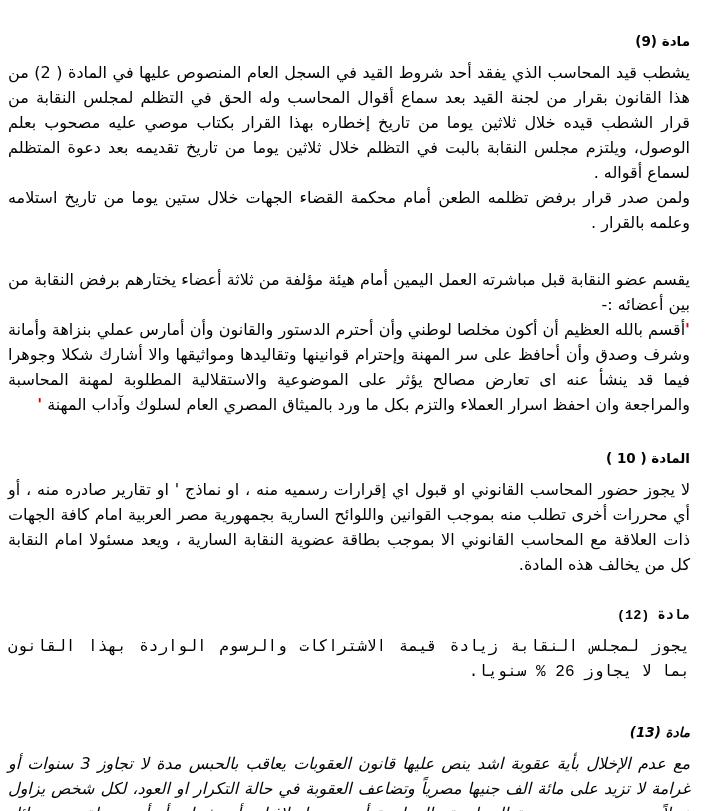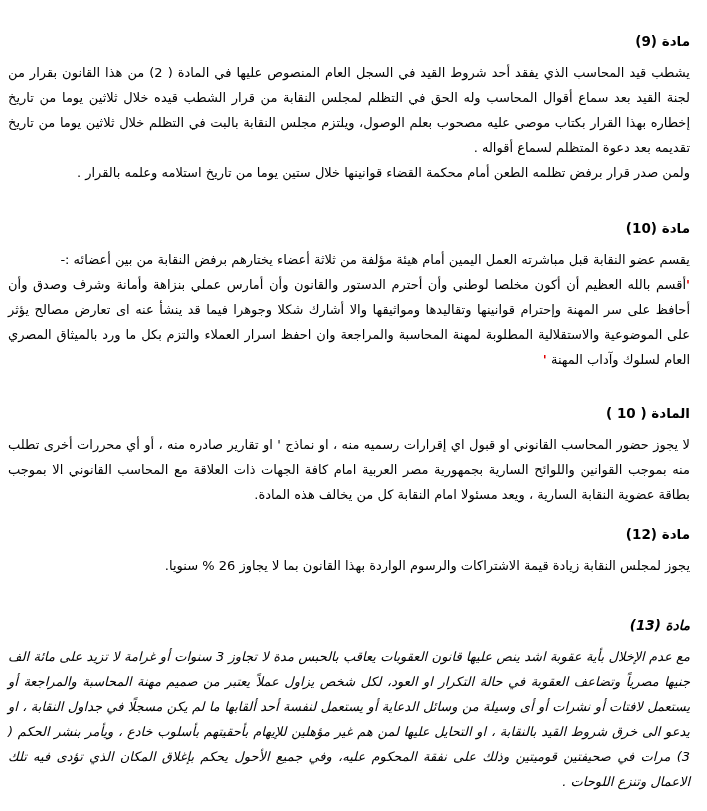--- a/index.html
+++ b/index.html
@@ -16,55 +16,54 @@
   }
   .page {
     direction: rtl;
     box-sizing: border-box;
     width: 707px;
     padding: 30px 17px 0 8px;
   }
   .article { margin: 0; }
   .article + .article { margin-top: 32px; }
   .article.a11 { margin-top: 30px; }
-  .article.a12 { margin-top: 16px; }
+  .article.a12 { margin-top: 28px; font-family: Liberation Mono, monospace; }
   .article.a13 { margin-top: 36px; font-style: italic; }
   .article-title {
     font-size: 13.5px;
     font-weight: bold;
     line-height: 22px;
     margin: 0 0 8px 0;
     text-align: right;
   }
   .body-text {
-    font-size: 13px;
+    font-size: 16px;
     line-height: 25px;
     margin: 0;
     text-align: justify;
     text-justify: inter-word;
   }
   .body-text + .body-text { margin-top: 0; }
   .red-quote {
     color: #e00000;
     font-weight: bold;
   }
 </style>
 </head>
 <body>
 
 <div class="page">
 
   <section class="article a9">
     <h2 class="article-title">مادة (9)</h2>
     <p class="body-text">يشطب قيد المحاسب الذي يفقد أحد شروط القيد في السجل العام المنصوص عليها في المادة (    2) من هذا القانون بقرار من لجنة القيد بعد سماع أقوال المحاسب وله الحق في التظلم لمجلس النقابة من قرار الشطب قيده خلال ثلاثين يوما من تاريخ إخطاره بهذا القرار بكتاب موصي عليه مصحوب بعلم الوصول، ويلتزم مجلس النقابة بالبت في التظلم خلال ثلاثين يوما من تاريخ تقديمه بعد دعوة المتظلم لسماع أقواله .</p>
-    <p class="body-text">ولمن صدر قرار برفض تظلمه الطعن أمام محكمة القضاء قوانينها خلال ستين يوما من تاريخ استلامه وعلمه بالقرار .</p>
+    <p class="body-text">ولمن صدر قرار برفض تظلمه الطعن أمام محكمة القضاء الجهات خلال ستين يوما من تاريخ استلامه وعلمه بالقرار .</p>
   </section>
 
   <section class="article a10">
-    <h2 class="article-title">مادة (10)</h2>
     <p class="body-text">يقسم عضو النقابة قبل مباشرته العمل اليمين أمام هيئة مؤلفة من ثلاثة أعضاء يختارهم برفض النقابة من بين أعضائه :-</p>
     <p class="body-text"><span class="red-quote">'</span><span>أقسم بالله العظيم أن أكون مخلصا لوطني وأن أحترم الدستور والقانون وأن أمارس عملي بنزاهة وأمانة وشرف وصدق وأن أحافظ على سر المهنة وإحترام قوانينها وتقاليدها ومواثيقها والا أشارك شكلا وجوهرا فيما قد ينشأ عنه اى تعارض مصالح يؤثر على الموضوعية والاستقلالية المطلوبة لمهنة المحاسبة والمراجعة وان احفظ اسرار العملاء والتزم بكل ما ورد بالميثاق المصري العام لسلوك وآداب المهنة </span><span class="red-quote">'</span></p>
   </section>
 
   <section class="article a11">
     <h2 class="article-title">المادة ( 10 )</h2>
     <p class="body-text">لا يجوز حضور المحاسب القانوني او قبول اي إقرارات رسميه منه ، او نماذج ' او تقارير صادره منه ، أو أي محررات أخرى تطلب منه بموجب القوانين واللوائح السارية بجمهورية مصر العربية امام كافة الجهات ذات العلاقة مع المحاسب القانوني الا بموجب بطاقة عضوية النقابة السارية ، ويعد مسئولا امام النقابة كل من يخالف هذه المادة.</p>
   </section>
 
   <section class="article a12">

